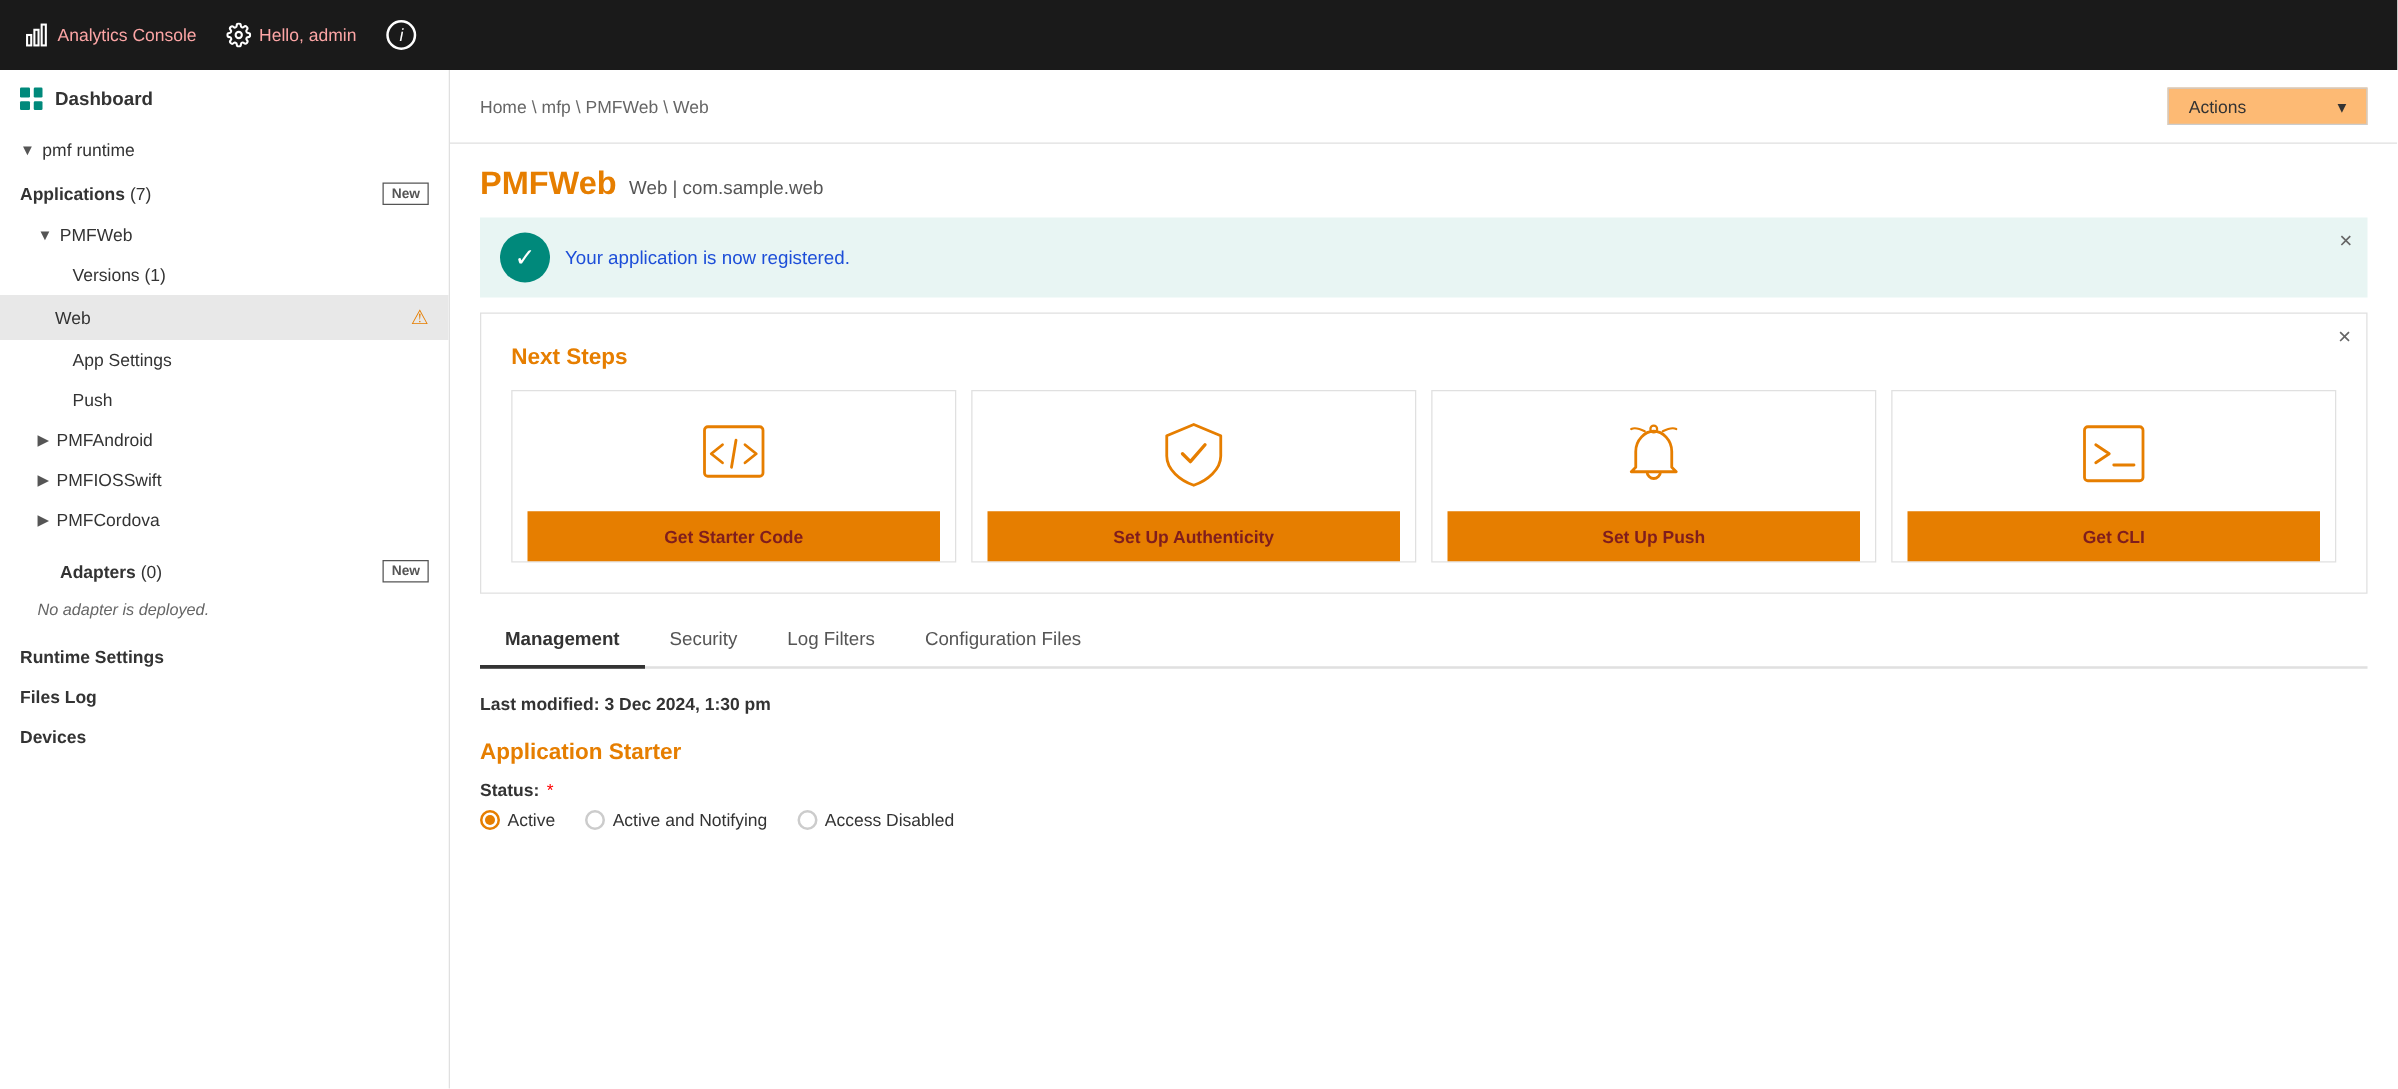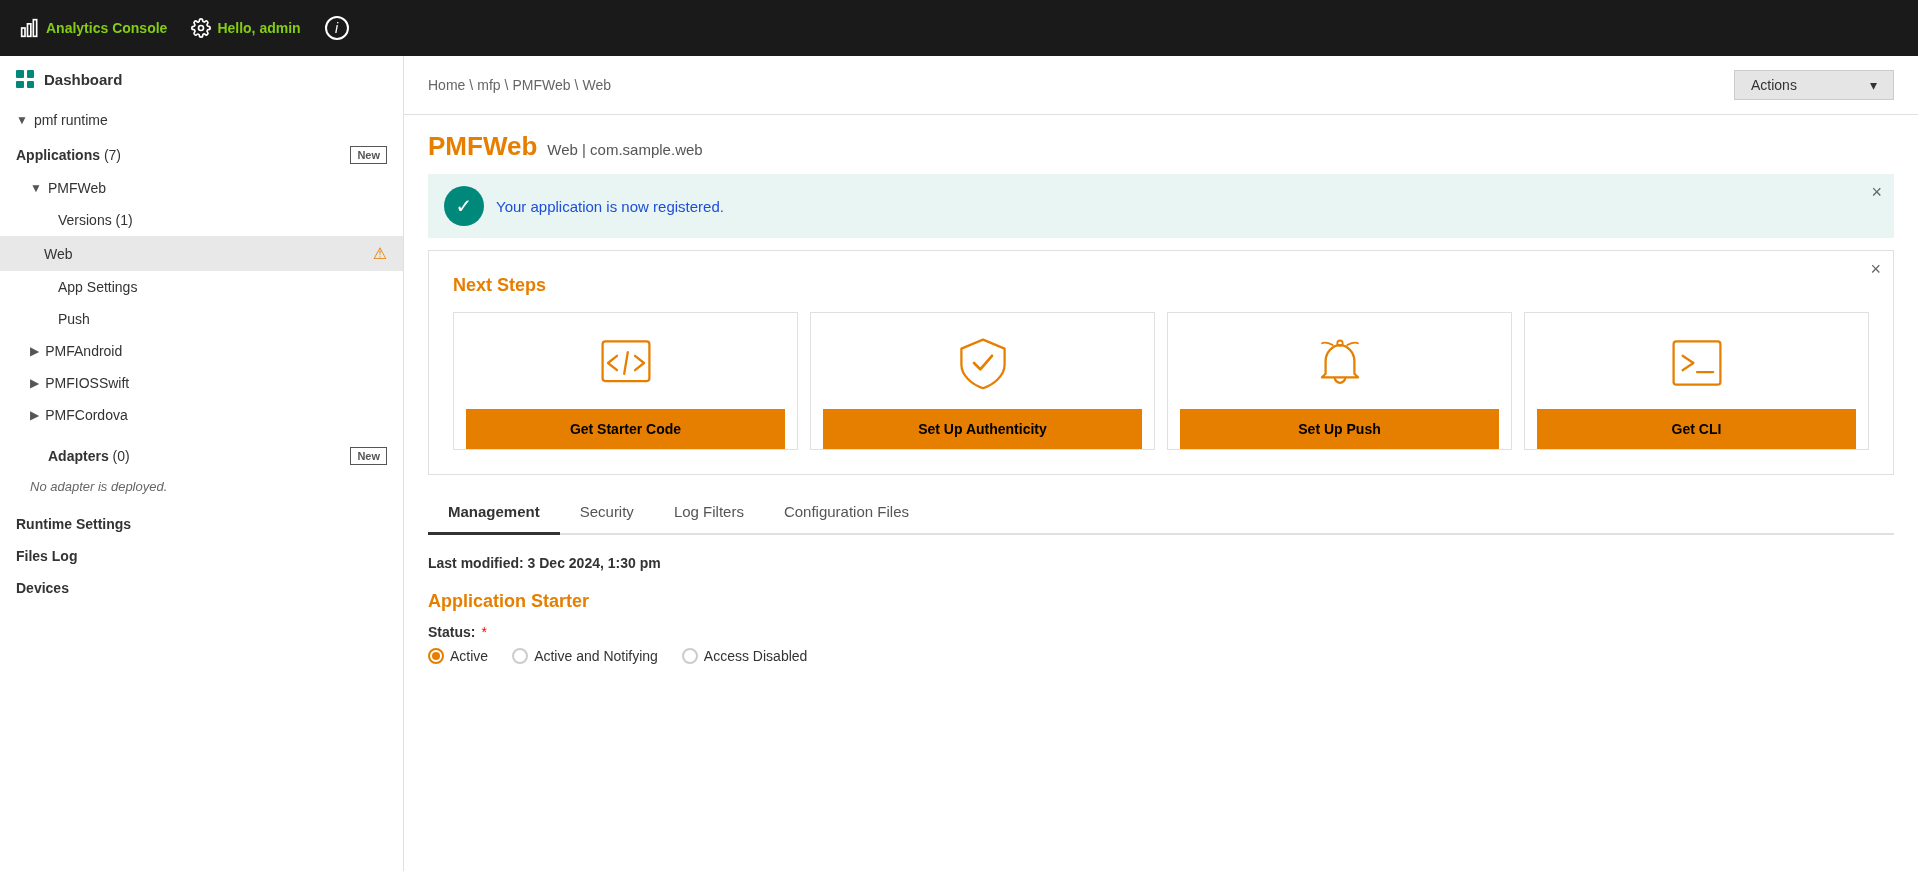--- a/index.html
+++ b/index.html
@@ -22,24 +22,23 @@
     }
     .top-nav-right {
       display: flex;
       align-items: center;
       gap: 24px;
     }
     .top-nav-link {
       display: flex;
       align-items: center;
       gap: 6px;
-      color: #84cc16;
-      font-size: 14px;
-      cursor: pointer;
-      font-weight: bold;
+      color: #fca5a5;
+      font-size: 14px;
+      cursor: pointer;
     }
     .top-nav-link svg { width: 20px; height: 20px; }
     .info-icon {
       width: 24px;
       height: 24px;
       border: 2px solid #fff;
       border-radius: 50%;
       display: flex;
       align-items: center;
       justify-content: center;
@@ -50,21 +49,21 @@
 
     
     .main-layout {
       display: flex;
       flex: 1;
       overflow: hidden;
     }
 
     
     .sidebar {
-      width: 404px;
+      width: 360px;
       background: #fff;
       border-right: 1px solid #e0e0e0;
       flex-shrink: 0;
       overflow-y: auto;
       position: relative;
     }
 
     .dashboard-item {
       padding: 14px 16px;
       display: flex;
@@ -174,21 +173,21 @@
     .actions-dropdown {
       display: flex;
       align-items: center;
       gap: 8px;
       border: 1px solid #ccc;
       padding: 6px 16px;
       cursor: pointer;
       font-size: 14px;
       min-width: 160px;
       justify-content: space-between;
-      background: #e5e5e5;
+      background: #fdba74;
     }
 
     
     .page-header {
       padding: 16px 24px 0;
     }
     .page-title-row {
       display: flex;
       align-items: baseline;
       gap: 10px;
@@ -274,21 +273,21 @@
       width: 60px;
       height: 60px;
       display: flex;
       align-items: center;
       justify-content: center;
       margin-bottom: 16px;
     }
     .card-icon svg { width: 54px; height: 54px; stroke: #e67e00; fill: none; stroke-width: 2; }
     .card-btn {
       background: #e67e00;
-      color: #000000;
+      color: #7f1d1d;
       border: none;
       padding: 12px 8px;
       width: 100%;
       text-align: center;
       font-size: 14px;
       font-weight: 600;
       cursor: pointer;
       margin-top: 0;
     }
 

